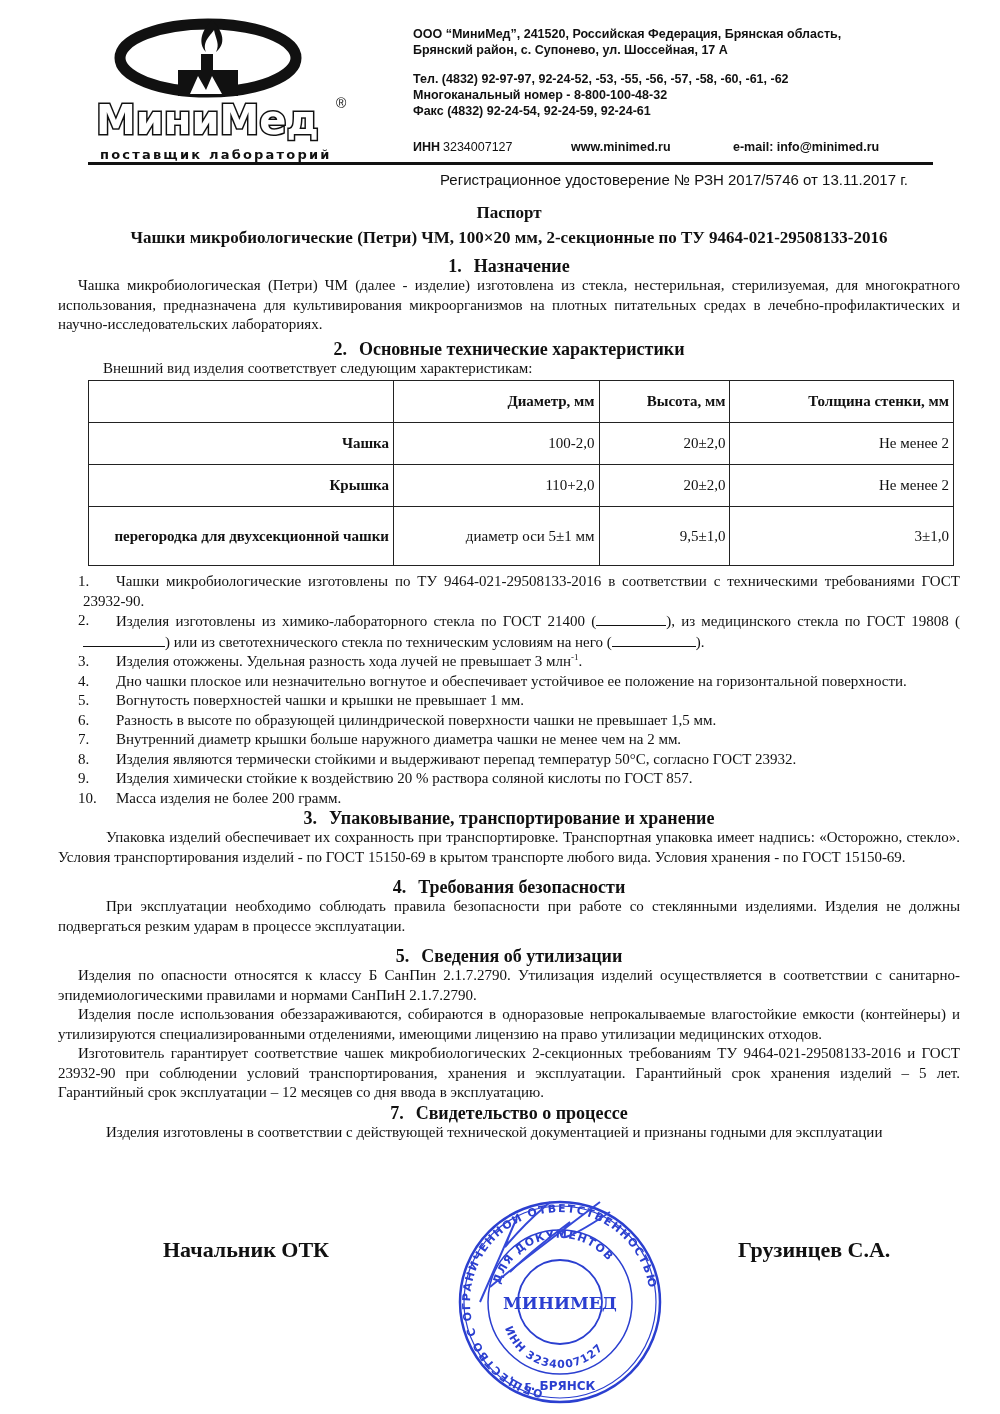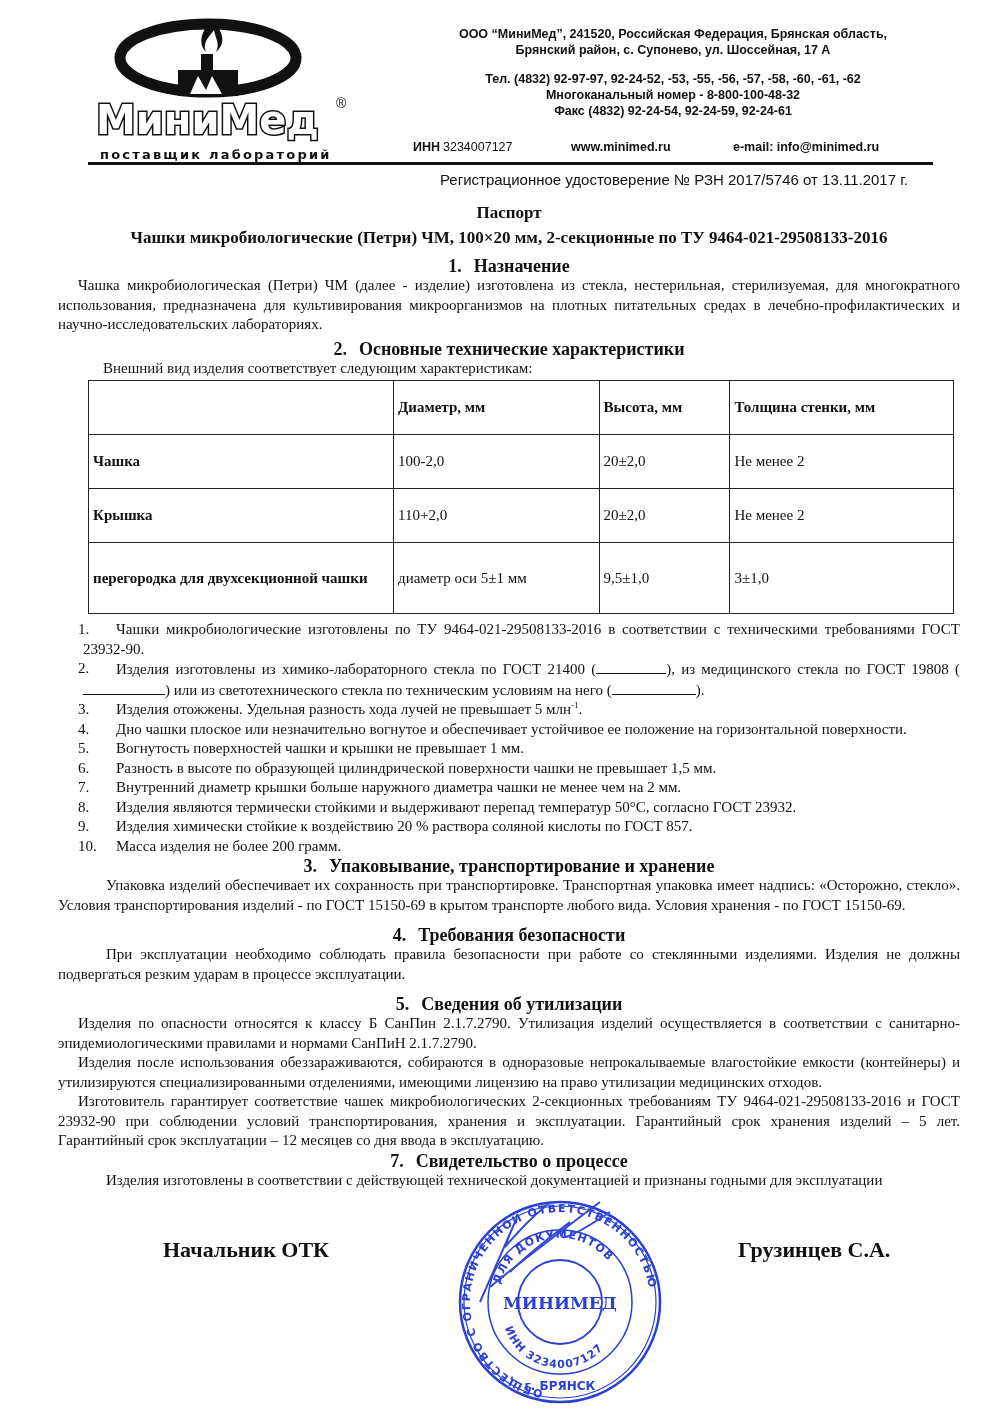--- a/index.html
+++ b/index.html
@@ -1,20 +1,20 @@
 <!DOCTYPE html>
 <html><head>
 <meta charset="utf-8">
 <style>
   html, body { margin: 0; padding: 0; background: #ffffff; }
   body { width: 1000px; height: 1414px; position: relative; overflow: hidden; color: #111; }
 
   
   .logo { position: absolute; left: 88px; top: 14px; width: 270px; height: 150px; }
-  .company { position: absolute; left: 413px; top: 26px; width: 520px; font-family: "Liberation Sans", sans-serif; font-weight: bold; font-size: 12.5px; line-height: 16px; color: #111; text-align: center; }
+  .company { position: absolute; left: 413px; top: 26px; width: 520px; font-family: "Liberation Sans", sans-serif; font-weight: bold; font-size: 12.5px; line-height: 16px; color: #111; }
   .company .line { white-space: nowrap; }
   .company .gap { height: 13px; }
   .contacts-row { position: absolute; left: 413px; top: 140px; width: 520px; font-family: "Liberation Sans", sans-serif; font-size: 12.5px; font-weight: bold; }
   .contacts-row span { position: absolute; top: 0; white-space: nowrap; }
   .inn-label { left: 0; }
   .inn-value { left: 30px; font-weight: normal; }
   .web { left: 158px; }
   .email { left: 320px; }
   .header-rule { position: absolute; left: 88px; top: 162px; width: 845px; height: 3px; background: #111; }
   .reg { position: absolute; left: 440px; top: 171px; font-family: Liberation Sans, sans-serif; font-size: 15px; white-space: nowrap; }
@@ -23,21 +23,21 @@
   .doc { position: absolute; left: 58px; top: 200px; width: 902px; font-family: "Liberation Serif", serif; font-size: 15px; line-height: 19.5px; }
   .title { text-align: center; font-weight: bold; font-size: 17px; line-height: 26px; }
   .subtitle { text-align: center; font-weight: bold; font-size: 17px; line-height: 24px; margin-bottom: 6px; }
   .sec-h { text-align: center; font-weight: bold; font-size: 18px; line-height: 20px; }
   .sec-h .num { display: inline-block; margin-right: 12px; }
   p { margin: 0; text-align: justify; }
   .ind1 { text-indent: 20px; }
   .ind2 { text-indent: 48px; }
 
   table.spec { border-collapse: collapse; margin: 2px 0 6px 30px; width: 866px; font-size: 15px; }
-  table.spec td { border: 1px solid #222; text-align: left; padding: 16px 4px; height: 21px; line-height: 17px; }
+  table.spec td { border: 1px solid #222; text-align: right; padding: 10px 4px; height: 21px; line-height: 17px; }
   table.spec td.h { font-weight: bold; }
   table.spec td.rowh { font-weight: bold; width: 296px; }
 
   ol.items { margin: 0; padding: 0; list-style: none; }
   ol.items li { position: relative; padding-left: 58px; text-align: justify; }
   ol.items li .n { position: absolute; left: 20px; top: 0; }
   ol.items li.wrap2 { padding-left: 25px; text-indent: 33px; }
   ol.items li.wrap2 .n { left: 20px; text-indent: 0; }
   .blank { display: inline-block; border-bottom: 1px solid #111; height: 14px; vertical-align: baseline; }
   sup { font-size: 9px; line-height: 0; }
@@ -121,21 +121,21 @@
       <td>диаметр оси 5±1 мм</td>
       <td>9,5±1,0</td>
       <td>3±1,0</td>
     </tr>
   </tbody>
     </table>
 
   <ol class="items">
     <li class="wrap2"><span class="n">1.</span><span>Чашки микробиологические изготовлены по ТУ 9464-021-29508133-2016 в соответствии с техническими требованиями ГОСТ 23932-90.</span></li>
     <li class="wrap2"><span class="n">2.</span><span>Изделия изготовлены из химико-лабораторного стекла по ГОСТ 21400 (</span><span class="blank" style="width:70px"></span><span>), из медицинского стекла по ГОСТ 19808 (</span><span class="blank" style="width:82px"></span><span>) или из светотехнического стекла по техническим условиям на него (</span><span class="blank" style="width:84px"></span><span>).</span></li>
-    <li><span class="n">3.</span><span>Изделия отожжены. Удельная разность хода лучей не превышает 5 млн</span><sup>-1</sup><span>.</span></li>
+    <li><span class="n">3.</span><span>Изделия отожжены. Удельная разность хода лучей не превышает 3 млн</span><sup>-1</sup><span>.</span></li>
     <li class="wrap2"><span class="n">4.</span><span>Дно чашки плоское или незначительно вогнутое и обеспечивает устойчивое ее положение на горизонтальной поверхности.</span></li>
     <li><span class="n">5.</span><span>Вогнутость поверхностей чашки и крышки не превышает 1 мм.</span></li>
     <li><span class="n">6.</span><span>Разность в высоте по образующей цилиндрической поверхности чашки не превышает 1,5 мм.</span></li>
     <li><span class="n">7.</span><span>Внутренний диаметр крышки больше наружного диаметра чашки не менее чем на 2 мм.</span></li>
     <li><span class="n">8.</span><span>Изделия являются термически стойкими и выдерживают перепад температур 50°С, согласно ГОСТ 23932.</span></li>
     <li><span class="n">9.</span><span>Изделия химически стойкие к воздействию 20 % раствора соляной кислоты по ГОСТ 857.</span></li>
     <li><span class="n">10.</span><span>Масса изделия не более 200 грамм.</span></li>
   </ol>
 
   <div class="sec-h">

